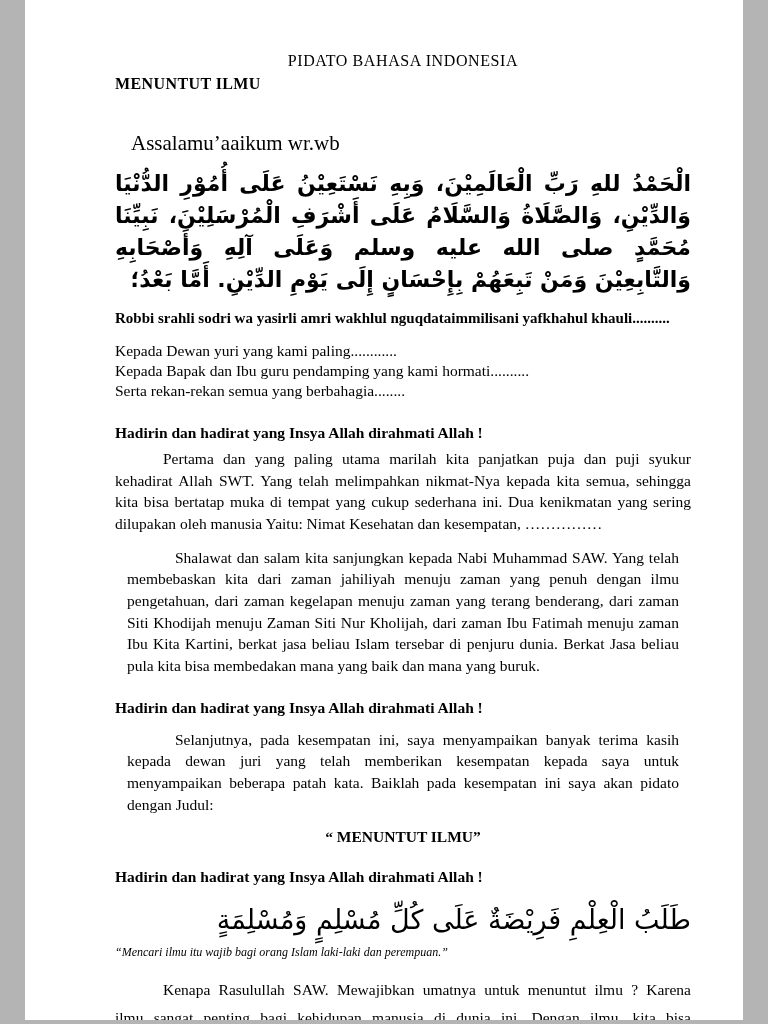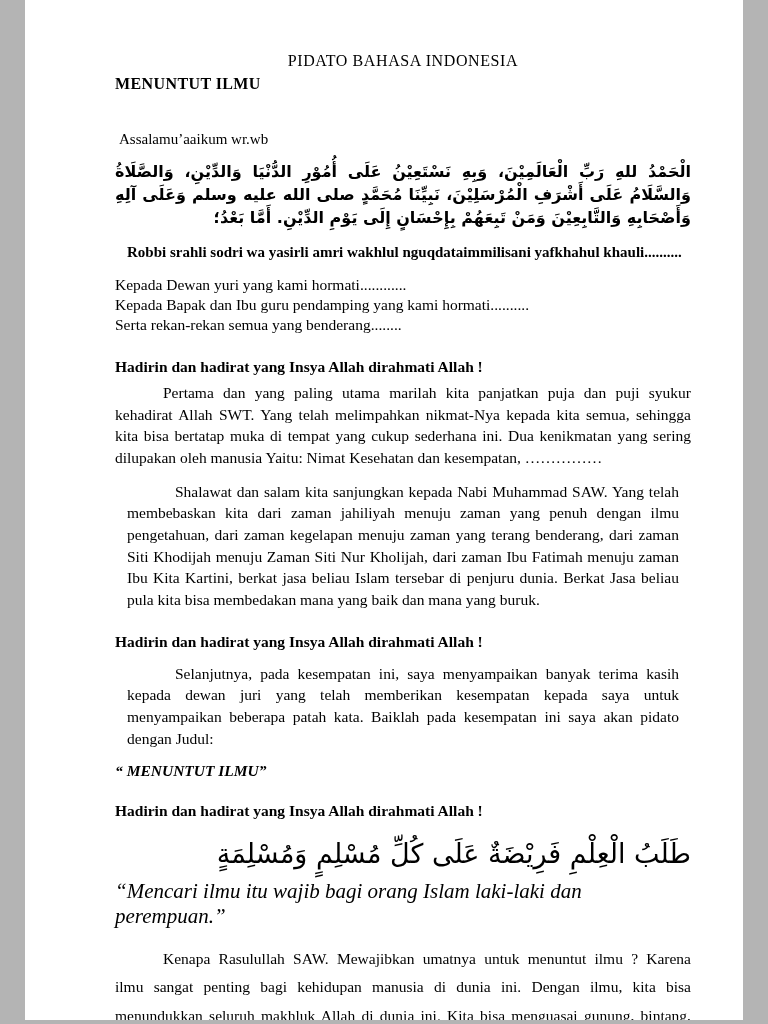--- a/index.html
+++ b/index.html
@@ -30,36 +30,36 @@
     margin: 0;
   }
   .doc-subtitle {
     text-align: left;
     font-size: 16px;
     font-weight: bold;
     letter-spacing: 0.4px;
     margin: 5px 0 0 0;
   }
   .greeting {
-    margin: 38px 0 0 4px;
-    font-size: 15px;
+    margin: 38px 0 0 16px;
+    font-size: 21px;
   }
   .arabic-opening {
     direction: rtl;
     text-align: justify;
     font-weight: bold;
-    font-size: 16px;
+    font-size: 22px;
     line-height: 1.45;
     margin: 12px 0 0 0;
     font-family: "DejaVu Sans", sans-serif;
   }
   .translit {
     font-weight: bold;
     font-size: 15px;
-    margin: 14px 0 0 12px;
+    margin: 14px 0 0 0;
   }
   .salutations {
     margin: 14px 0 0 0;
     font-size: 15.5px;
     line-height: 1.32;
   }
   .heading-bi {
     font-weight: bold;
     font-size: 15.5px;
     margin: 22px 0 0 0;
@@ -69,36 +69,35 @@
     text-indent: 48px;
     font-size: 15.5px;
     line-height: 1.4;
     margin: 6px 0 0 0;
     font-family: Liberation Serif, serif;
   }
   .para.tight {
     margin: 12px;
   }
   .judul {
-    text-align: left;
+    text-align: center;
     font-weight: bold;
     font-size: 15.5px;
     margin: 4px 0 0 0;
-    font-style: italic;
   }
   .hadith {
     direction: rtl;
     font-size: 27px;
     line-height: 1.3;
     margin: 16px 0 0 0;
     font-family: "DejaVu Sans", sans-serif;
   }
   .quote {
     font-style: italic;
-    font-size: 21px;
+    font-size: 12px;
     margin: 8px 0 16px 0;
   }
   .para.loose {
     line-height: 1.85;
     word-spacing: 2px;
     margin: 16px 0 0 0;
   }
 </style>
 </head>
 <body>
@@ -108,23 +107,23 @@
   <p class="doc-title">PIDATO BAHASA INDONESIA</p>
   <p class="doc-subtitle">MENUNTUT ILMU</p>
 
   <p class="greeting">Assalamu’aaikum wr.wb</p>
 
   <p class="arabic-opening" dir="rtl" lang="ar">الْحَمْدُ للهِ رَبِّ الْعَالَمِيْنَ، وَبِهِ نَسْتَعِيْنُ عَلَى أُمُوْرِ الدُّنْيَا وَالدِّيْنِ، وَالصَّلَاةُ وَالسَّلَامُ عَلَى أَشْرَفِ الْمُرْسَلِيْنَ، نَبِيِّنَا مُحَمَّدٍ صلى الله عليه وسلم وَعَلَى آلِهِ وَأَصْحَابِهِ وَالتَّابِعِيْنَ وَمَنْ تَبِعَهُمْ بِإِحْسَانٍ إِلَى يَوْمِ الدِّيْنِ. أَمَّا بَعْدُ؛</p>
 
   <p class="translit">Robbi srahli sodri wa yasirli amri wakhlul nguqdataimmilisani yafkhahul khauli..........</p>
 
   <div class="salutations">
-    <div>Kepada Dewan yuri yang kami hormati............</div>
+    <div>Kepada Dewan yuri yang kami paling............</div>
     <div>Kepada Bapak dan Ibu guru pendamping yang kami hormati..........</div>
-    <div>Serta rekan-rekan semua yang benderang........</div>
+    <div>Serta rekan-rekan semua yang berbahagia........</div>
   </div>
 
   <p class="heading-bi">Hadirin dan hadirat yang Insya Allah dirahmati Allah !</p>
 
   <p class="para">Pertama dan yang paling utama marilah kita panjatkan puja dan puji syukur kehadirat Allah SWT. Yang telah melimpahkan nikmat-Nya kepada kita semua, sehingga kita bisa bertatap muka di tempat yang cukup sederhana ini. Dua kenikmatan yang sering dilupakan oleh manusia Yaitu: Nimat Kesehatan dan kesempatan, ……………</p>
   <p class="para tight">Shalawat dan salam kita sanjungkan kepada Nabi Muhammad SAW. Yang telah membebaskan kita dari zaman jahiliyah menuju zaman yang penuh dengan ilmu pengetahuan, dari zaman kegelapan menuju zaman yang terang benderang, dari zaman Siti Khodijah menuju Zaman Siti Nur Kholijah, dari zaman Ibu Fatimah menuju zaman Ibu Kita Kartini, berkat jasa beliau Islam tersebar di penjuru dunia. Berkat Jasa beliau pula kita bisa membedakan mana yang baik dan mana yang buruk.</p>
 
   <p class="heading-bi">Hadirin dan hadirat yang Insya Allah dirahmati Allah !</p>
 
   <p class="para tight">Selanjutnya, pada kesempatan ini, saya  menyampaikan banyak terima kasih kepada dewan juri yang telah memberikan kesempatan kepada saya untuk menyampaikan beberapa patah kata. Baiklah pada kesempatan ini saya akan pidato dengan Judul:</p>

